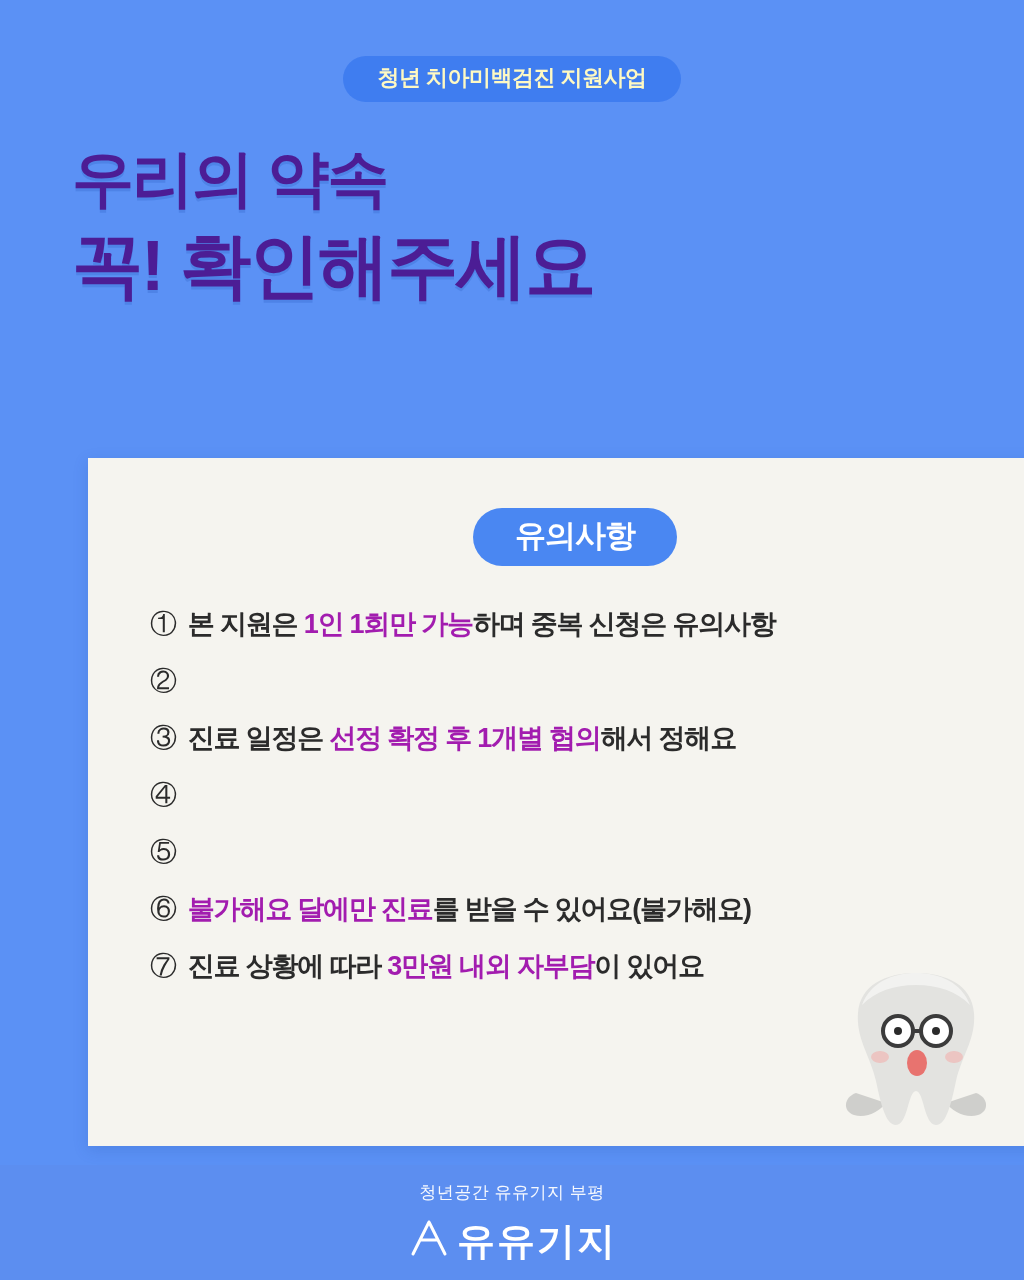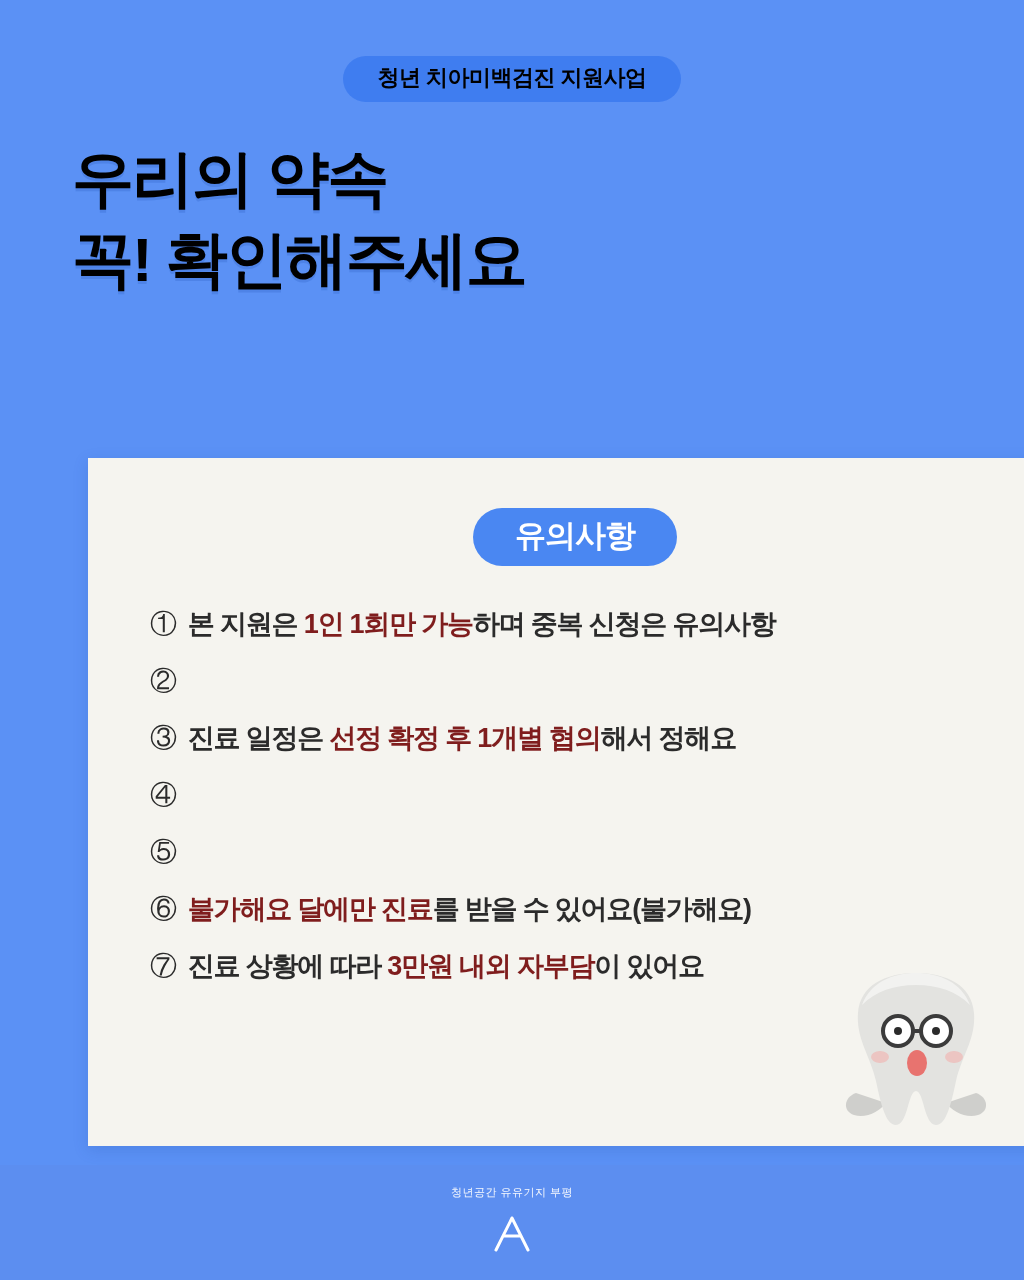--- a/index.html
+++ b/index.html
@@ -25,47 +25,47 @@
   .badge-wrap {
     position: absolute;
     top: 56px;
     left: 0;
     width: 100%;
     display: flex;
     justify-content: center;
   }
   .badge {
     background: #3f7df0;
-    color: #000000;
+    color: #fef9c3;
     font-size: 22px;
     font-weight: bold;
     letter-spacing: -0.5px;
     padding: 11px 34px 13px;
     border-radius: 30px;
     line-height: 1;
     white-space: nowrap;
   }
 
   
   .headline {
     position: absolute;
     top: 140px;
     left: 72px;
-    color: #000000;
+    color: #4c1d95;
     font-weight: bold;
     letter-spacing: -2px;
     text-shadow: 0 3px 0 rgba(40, 90, 190, 0.25);
   }
   .headline .line1 {
     font-size: 62px;
     line-height: 1.25;
     display: block;
   }
   .headline .line2 {
-    font-size: 62px;
+    font-size: 71px;
     line-height: 1.35;
     display: block;
   }
 
   
   .card {
     position: absolute;
     left: 88px;
     top: 410px;
     width: 974px;
@@ -112,21 +112,21 @@
   .notice-num {
     color: #2b2b2b;
     margin-right: 12px;
     font-weight: normal;
     font-size: 27px;
   }
   .notice-text {
     color: #2b2b2b;
   }
   .hl {
-    color: #7f1d1d;
+    color: #a21caf;
   }
   .item-1 { padding-left: 38px; }
   .item-2 { padding-left: 38px; }
   .item-3 { padding-left: 38px; }
   .item-4 { padding-left: 38px; }
   .item-5 { padding-left: 38px; }
   .item-6 { padding-left: 38px; }
   .item-7 { padding-left: 38px; }
 
   
@@ -146,21 +146,21 @@
     width: 100%;
     height: 115px;
     background: #5c8ef0;
     display: flex;
     flex-direction: column;
     align-items: center;
     justify-content: center;
   }
   .footer-sub {
     color: #ffffff;
-    font-size: 11px;
+    font-size: 17px;
     letter-spacing: 0.5px;
     margin-bottom: 14px;
     opacity: 0.95;
     text-align: center;
   }
   .footer-logo {
     color: #ffffff;
     font-size: 38px;
     font-weight: bold;
     letter-spacing: 2px;
@@ -244,16 +244,17 @@
   </div>
 
   <div class="footer">
     <div class="footer-sub">청년공간 유유기지 부평</div>
     <div class="footer-logo">
       <span class="footer-mark">
         <svg width="44" height="40" viewBox="0 0 44 40" xmlns="http://www.w3.org/2000/svg">
           <path d="M22 4 L6 36 M22 4 L38 36 M13 22 L31 22" stroke="#ffffff" stroke-width="3" fill="none" stroke-linecap="round"></path>
         </svg>
       </span>
+      <span>유유기지</span>
     </div>
   </div>
 
 </div>
 
 </body></html>

